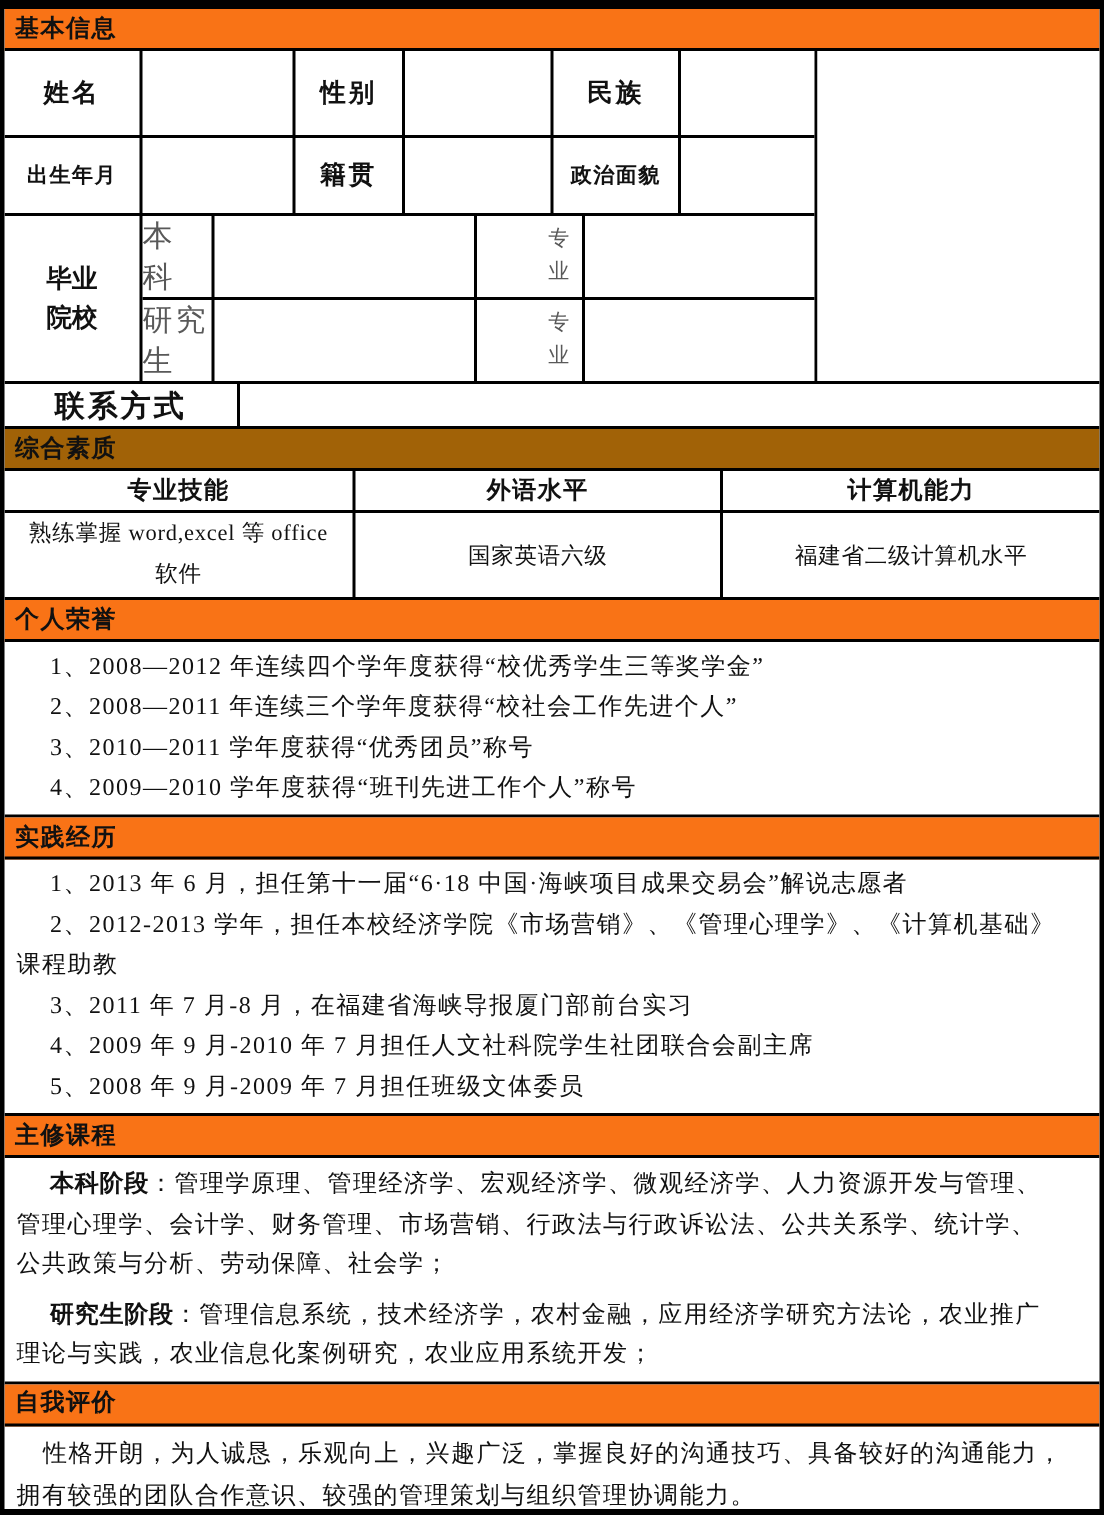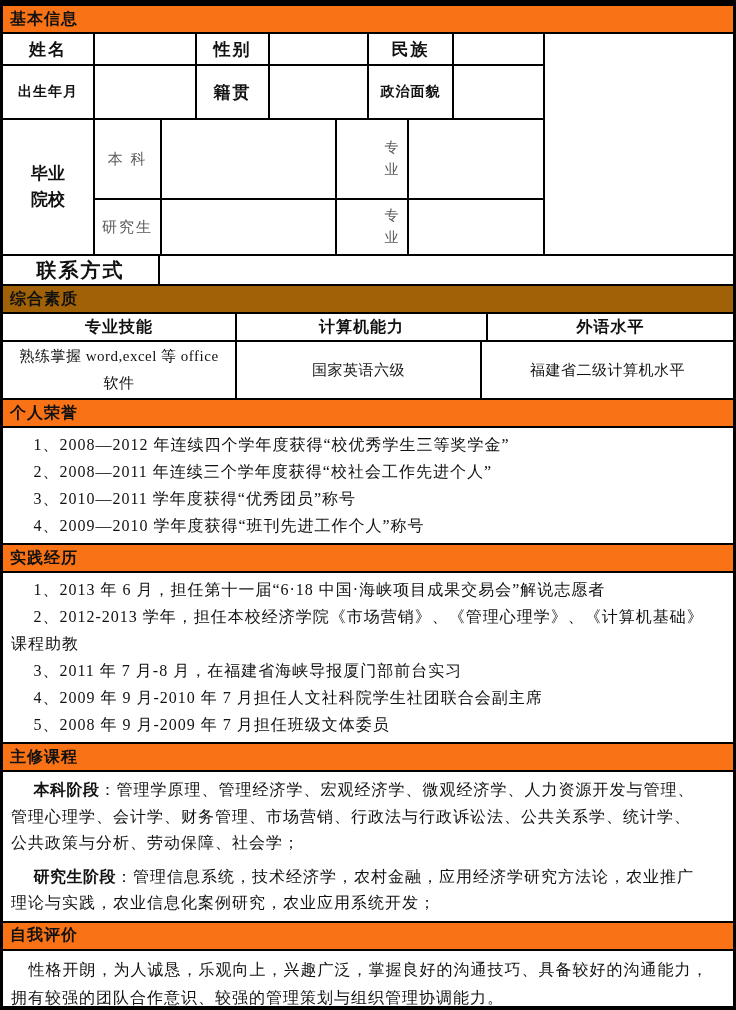--- a/index.html
+++ b/index.html
@@ -15,36 +15,36 @@
     display:flex; align-items:center; padding-left:7px;
     font-family:"Liberation Sans","DejaVu Sans",sans-serif;
     font-weight:bold; font-size:16px; letter-spacing:1px;
   }
   .sec-hdr.quality { background:#a16207; }
   
   .binfo-top { display:flex; border-bottom:2px solid #000; height:222px; }
   .binfo-left { width:542px; border-right:2px solid #000; display:flex; flex-direction:column; }
   .photo-cell { flex:1; background:#fff; }
   .brow { display:flex; border-bottom:2px solid #000; }
-  .brow.r1 { height:32px; }
+  .brow.r1 { height:60px; }
   .brow.r2 { height:54px; }
   .cell { border-right:2px solid #000; display:flex; align-items:center; justify-content:center; }
   .cell.last { border-right:none; flex:1; }
   .lbl-big { font-weight:bold; font-size:17px; letter-spacing:2px; }
   .lbl-sm  { font-weight:bold; font-size:14px; letter-spacing:1px; }
   .w1{width:92px;} .w2{width:102px;} .w3{width:73px;} .w4{width:99px;} .w5{width:85px;}
   
   .grad-block { display:flex; flex:1; }
   .grad-label { width:92px; border-right:2px solid #000; display:flex; align-items:center; justify-content:center; }
   .grad-label span { display:inline-block; width:2.25em; font-weight:bold; font-size:17px; line-height:1.55; text-align:center; }
   .grad-right { flex:1; display:flex; flex-direction:column; }
   .grow { display:flex; flex:1; }
   .grow.top { border-bottom:2px solid #000; flex:1.45; }
-  .gcell-lvl { width:67px; border-right:2px solid #000; display:flex; align-items:center; justify-content:center;
-               color:#595959; font-size:15px; letter-spacing:2px; }
+  .gcell-lvl { width:48px; border-right:2px solid #000; display:flex; align-items:center; justify-content:center;
+               color:#595959; font-size:20px; letter-spacing:2px; }
   .gcell-school { width:175px; border-right:2px solid #000; }
   .gcell-major-lbl { width:33px; border-right:2px solid #000; display:flex; align-items:center; justify-content:center;margin-left:39px; }
   .gcell-major-lbl span { display:inline-block; width:1.05em; color:#595959; font-size:14px; line-height:1.6; text-align:center; }
   .gcell-major { flex:1; }
   
   .contact-row { display:flex; height:30px; border-bottom:2px solid #000; }
   .contact-label { width:157px; border-right:2px solid #000; display:flex; align-items:center; justify-content:center;
                    font-weight:bold; font-size:20px; letter-spacing:2px; }
   .contact-value { flex:1; }
   
@@ -134,22 +134,22 @@
     <div class="contact-label">联系方式</div>
     <div class="contact-value"></div>
   </div>
 
   <div class="sec-hdr quality">
     <span>综合素质</span>
   </div>
 
   <div class="q-row hdr">
     <div class="q-cell qc1">专业技能</div>
+    <div class="q-cell qc2">外语水平</div>
     <div class="q-cell qc3">计算机能力</div>
-    <div class="q-cell qc2">外语水平</div>
   </div>
   <div class="q-row val">
     <div class="q-cell qc1">
       <span class="skill-wrap">熟练掌握 word,excel 等 office 软件</span>
     </div>
     <div class="q-cell qc2">
       <span>国家英语六级</span>
     </div>
     <div class="q-cell qc3">
       <span>福建省二级计算机水平</span>

